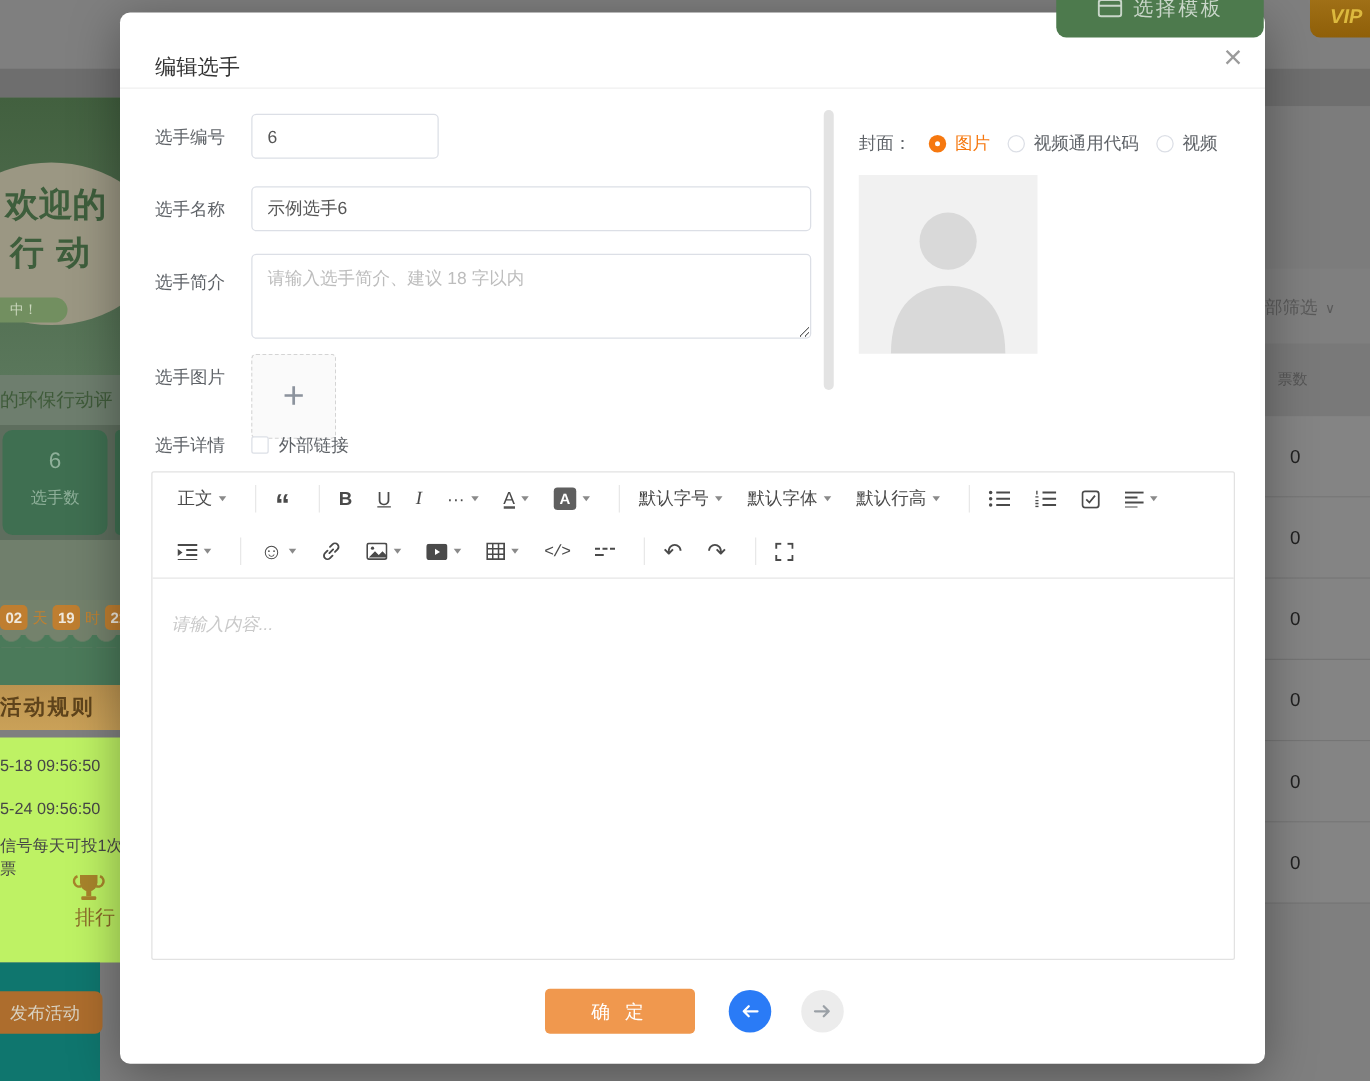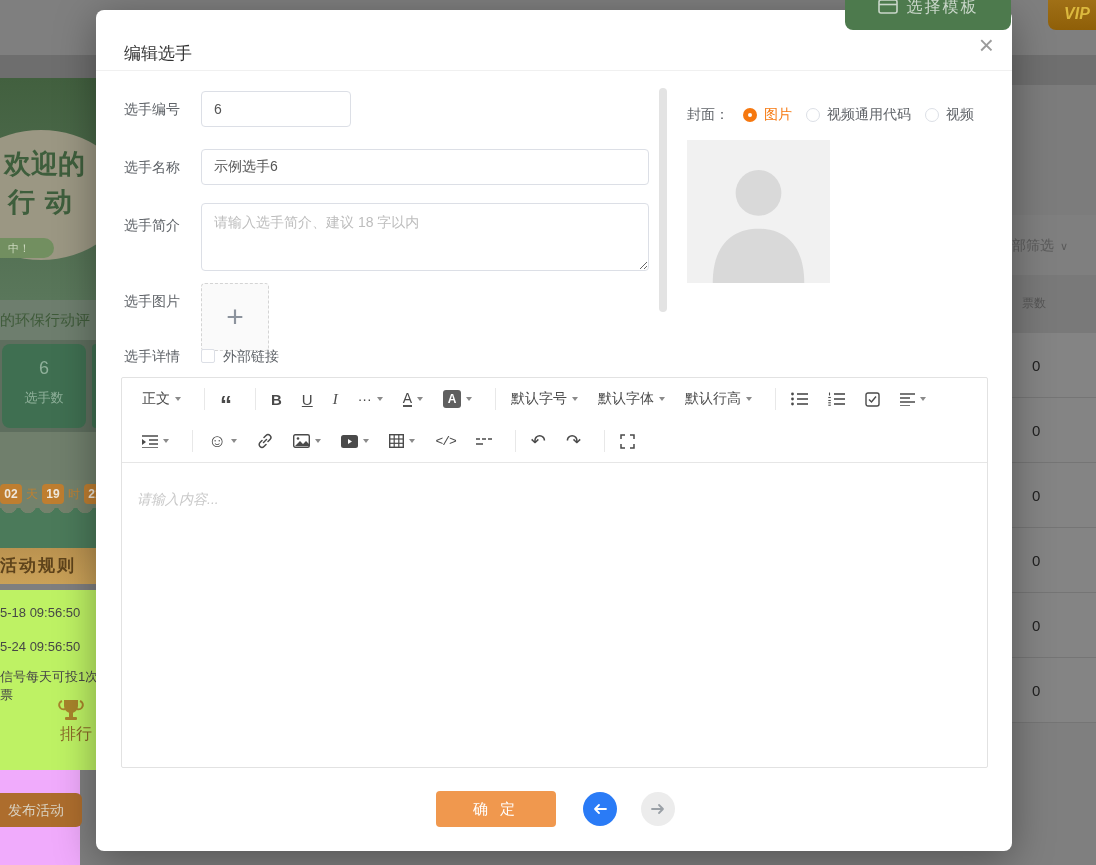--- a/index.html
+++ b/index.html
@@ -28,21 +28,21 @@
   .cd-unit { color:#bf8030; font-size:12px; }
   .bl-scallop { position:absolute; top:508px; left:0; width:96px; height:40px; background:#4b7a5a; }
   .bl-scallop::before { content:""; position:absolute; top:-1px; left:0; right:0; height:11px;
      background:radial-gradient(circle at 9px -2px, #74826c 8px, rgba(0,0,0,0) 8.5px); background-size:19px 11px; background-repeat:repeat-x; }
   .bl-ribbon { position:absolute; top:548px; left:0; width:112px; height:36px; background:linear-gradient(#bb9350,#caa158); border-radius:0 6px 6px 0; text-align:left; }
   .bl-ribbon span { font-size:17px; font-weight:bold; color:#5e431b; letter-spacing:2px; line-height:36px; }
   .bl-card { position:absolute; top:590px; left:0; width:96px; height:180px; background:#bef264; }
   .bl-t { position:absolute; left:0; font-size:13px; color:#474747; white-space:nowrap; }
   .bl-trophy { position:absolute; left:58px; top:108px; }
   .bl-rank { position:absolute; left:60px; top:134px; font-size:16px; color:#8a6a28; }
-  .bl-bottom { position:absolute; top:770px; left:0; width:80px; height:95px; background:#f0abfc; }
+  .bl-bottom { position:absolute; top:770px; left:0; width:80px; height:95px; background:#0f766e; }
   .bl-publish { position:absolute; left:-10px; top:23px; width:92px; height:34px; border-radius:6px; background:#ad6d2d; color:#d9d2c2; font-size:14px; text-align:center; line-height:34px; cursor:pointer; white-space:nowrap; }
 
   .bg-right { position:absolute; left:1012px; top:0; width:84px; height:865px; z-index:1; }
   .br-band1 { position:absolute; top:55px; left:0; width:84px; height:30px; background:#6f6f6f; }
   .br-base { position:absolute; top:85px; left:0; width:84px; height:130px; background:#7c7c7c; }
   .br-filter { position:absolute; top:215px; left:0; width:84px; height:60px; background:#7f7f7f; }
   .br-filter .txt { position:absolute; left:0; top:22px; font-size:14px; color:#5a5a5a; white-space:nowrap; }
   .br-filter .chev { margin-left:6px; font-size:11px; }
   .br-header { position:absolute; top:275px; left:0; width:84px; height:58px; background:#797979; }
   .br-header span { position:absolute; left:10px; top:20px; font-size:12px; color:#565656; }

